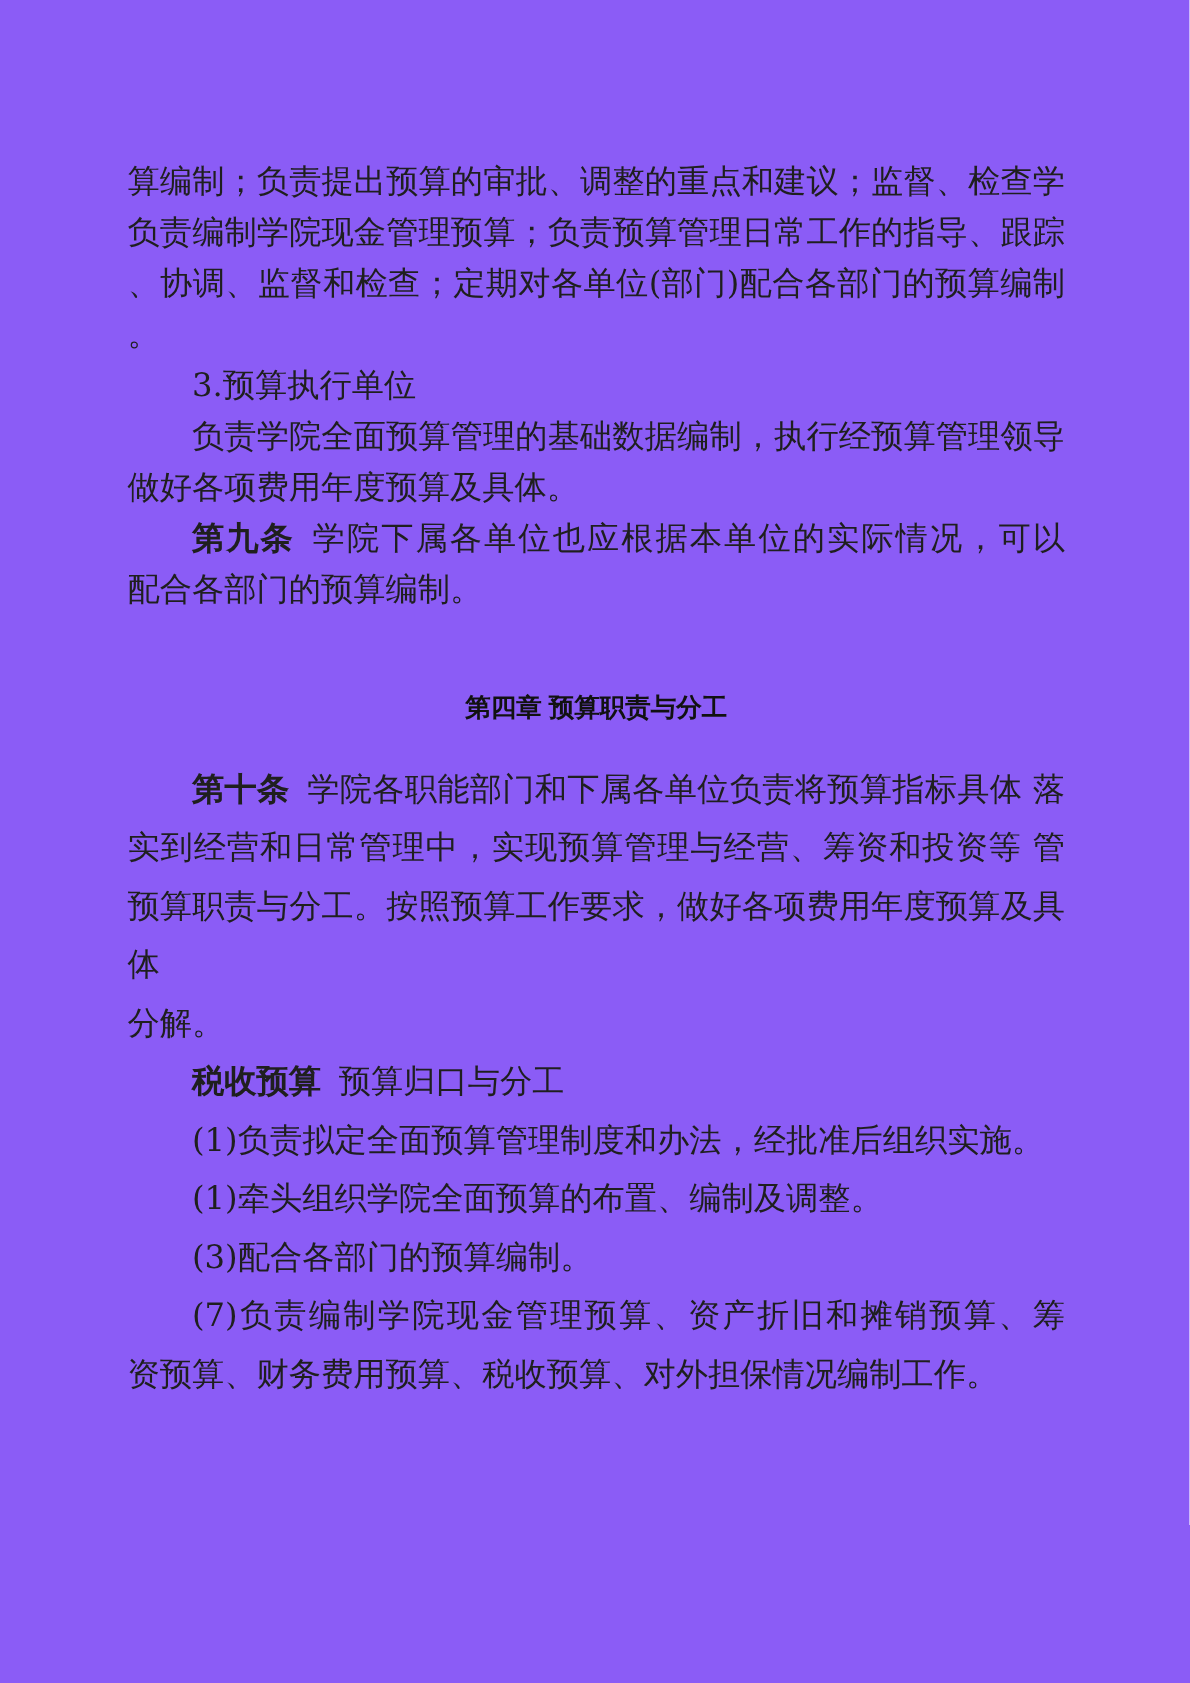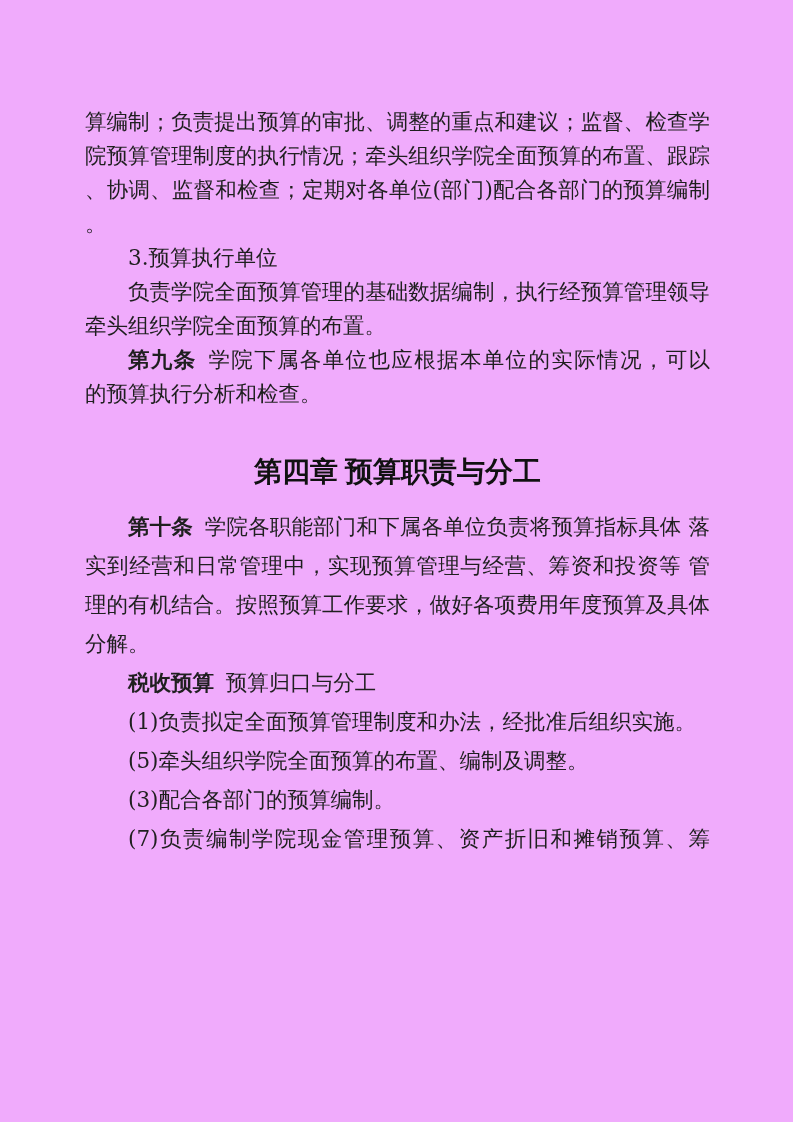--- a/index.html
+++ b/index.html
@@ -1,70 +1,71 @@
 <!DOCTYPE html>
 <html><head>
 <meta charset="utf-8">
 <style>
   html, body { margin: 0; padding: 0; background: #ffffff; }
   .page {
     position: relative;
     width: 793px;
     height: 1122px;
-    background: #f0abfc;
+    background: #8b5cf6;
     box-sizing: border-box;
     padding: 105px 83px 0 85px;
     color: #1f1f1f;
     font-family: "DejaVu Serif", "Liberation Serif", serif;
     font-size: 21.5px;
     overflow: hidden;
   }
   .line {
     text-align: justify;
     white-space: normal;
   }
   .blockA .line { line-height: 34px; }
   .blockB .line { line-height: 39px; }
   .just { text-align-last: justify; }
   .indent { text-indent: 2em; }
   .term { font-weight: bold; margin-right: 0.55em; }
   .heading {
-    font-family: Liberation Serif, serif;
+    font-family: Liberation Sans, sans-serif;
     font-weight: bold;
-    font-size: 28px;
+    font-size: 17px;
     line-height: 46px;
     text-align: center;
     margin: 38px 0 12px 0;
     color: #111111;
   }
 </style>
 </head>
 <body>
 
 <div class="page">
 
   <div class="blockA">
     <div class="line just">算编制；负责提出预算的审批、调整的重点和建议；监督、检查学</div>
-    <div class="line just">院预算管理制度的执行情况；牵头组织学院全面预算的布置、跟踪</div>
+    <div class="line just">负责编制学院现金管理预算；负责预算管理日常工作的指导、跟踪</div>
     <div class="line just">、协调、监督和检查；定期对各单位(部门)配合各部门的预算编制</div>
     <div class="line">。</div>
     <div class="line indent">3.预算执行单位</div>
     <div class="line indent just">负责学院全面预算管理的基础数据编制，执行经预算管理领导</div>
-    <div class="line">牵头组织学院全面预算的布置。</div>
+    <div class="line">做好各项费用年度预算及具体。</div>
     <div class="line indent just"><span class="term">第九条</span><span>学院下属各单位也应根据本单位的实际情况，可以</span></div>
-    <div class="line">的预算执行分析和检查。</div>
+    <div class="line">配合各部门的预算编制。</div>
   </div>
 
   <div class="heading">第四章 预算职责与分工</div>
 
   <div class="blockB">
     <div class="line indent just"><span class="term">第十条</span><span>学院各职能部门和下属各单位负责将预算指标具体 落</span></div>
     <div class="line just">实到经营和日常管理中，实现预算管理与经营、筹资和投资等 管</div>
-    <div class="line just">理的有机结合。按照预算工作要求，做好各项费用年度预算及具体</div>
+    <div class="line just">预算职责与分工。按照预算工作要求，做好各项费用年度预算及具体</div>
     <div class="line">分解。</div>
     <div class="line indent"><span class="term">税收预算</span><span>预算归口与分工</span></div>
     <div class="line indent">(1)负责拟定全面预算管理制度和办法，经批准后组织实施。</div>
-    <div class="line indent">(5)牵头组织学院全面预算的布置、编制及调整。</div>
+    <div class="line indent">(1)牵头组织学院全面预算的布置、编制及调整。</div>
     <div class="line indent">(3)配合各部门的预算编制。</div>
     <div class="line indent just">(7)负责编制学院现金管理预算、资产折旧和摊销预算、筹</div>
+    <div class="line">资预算、财务费用预算、税收预算、对外担保情况编制工作。</div>
   </div>
 
 </div>
 
 </body></html>

